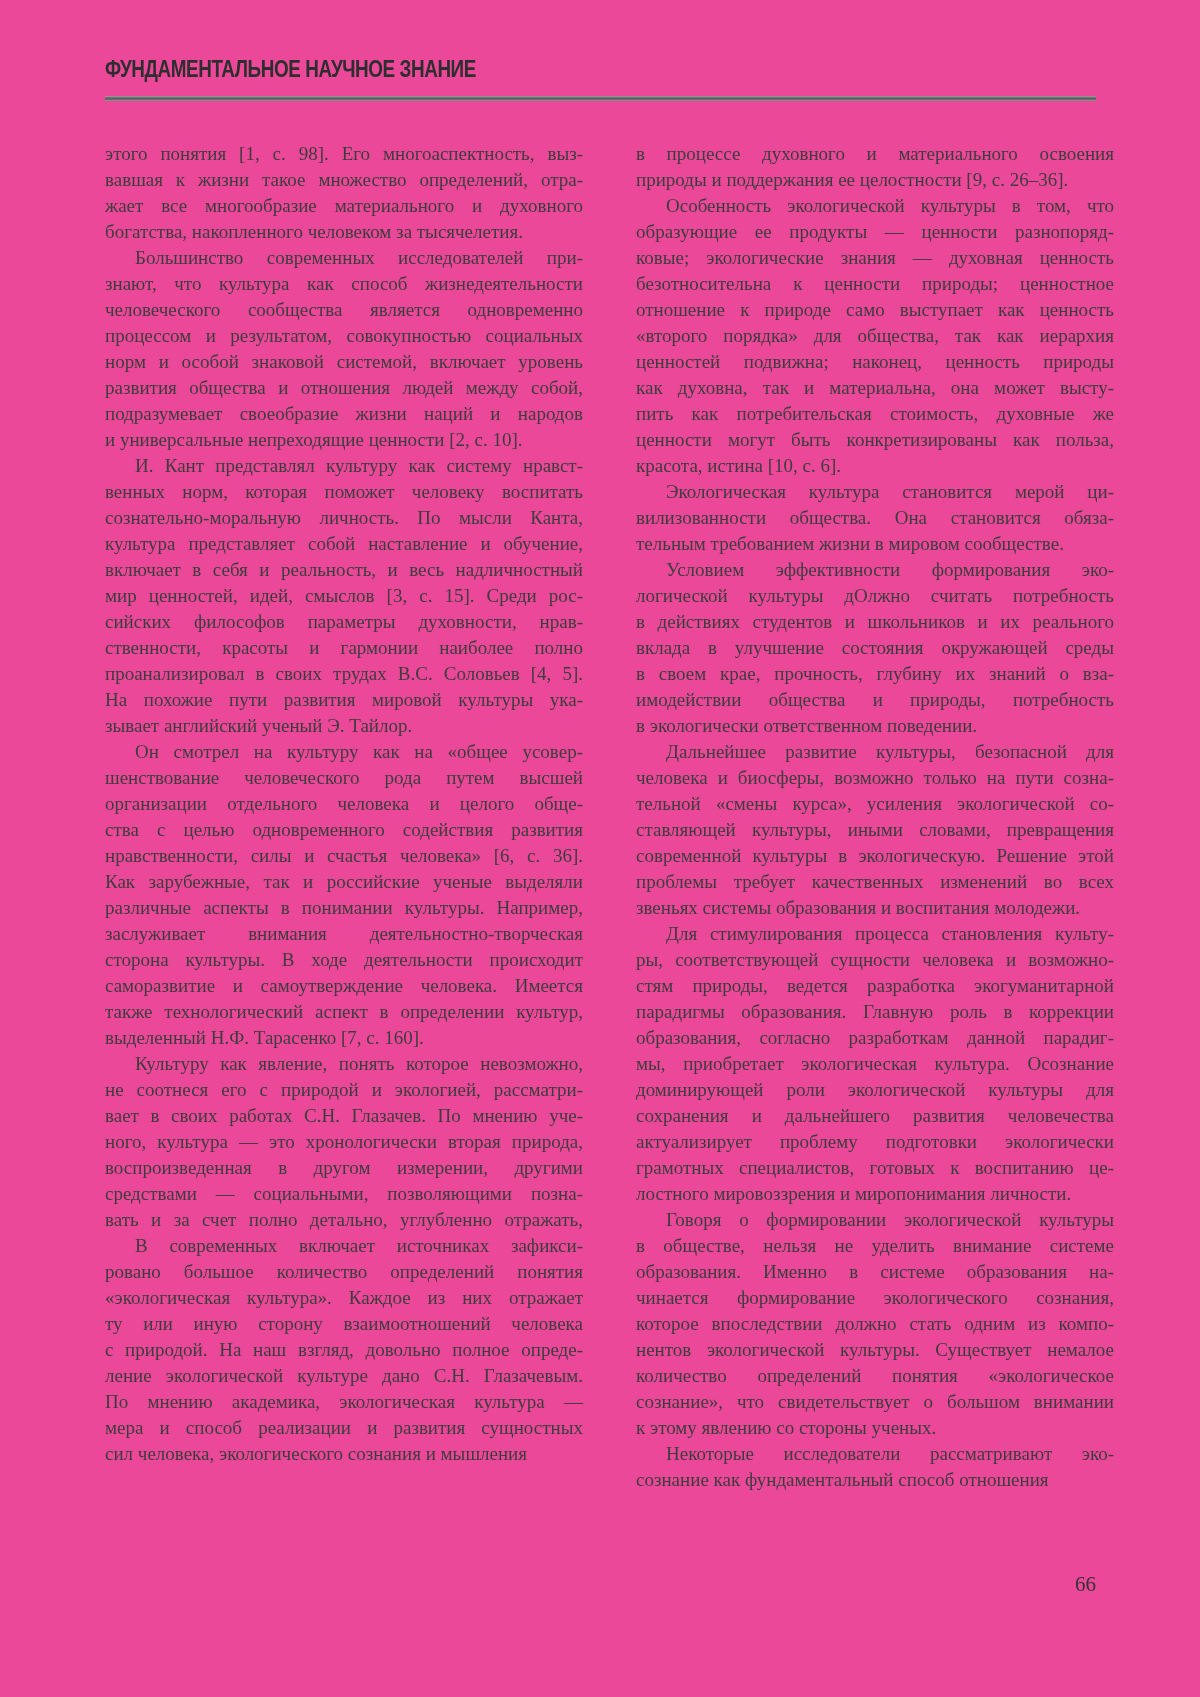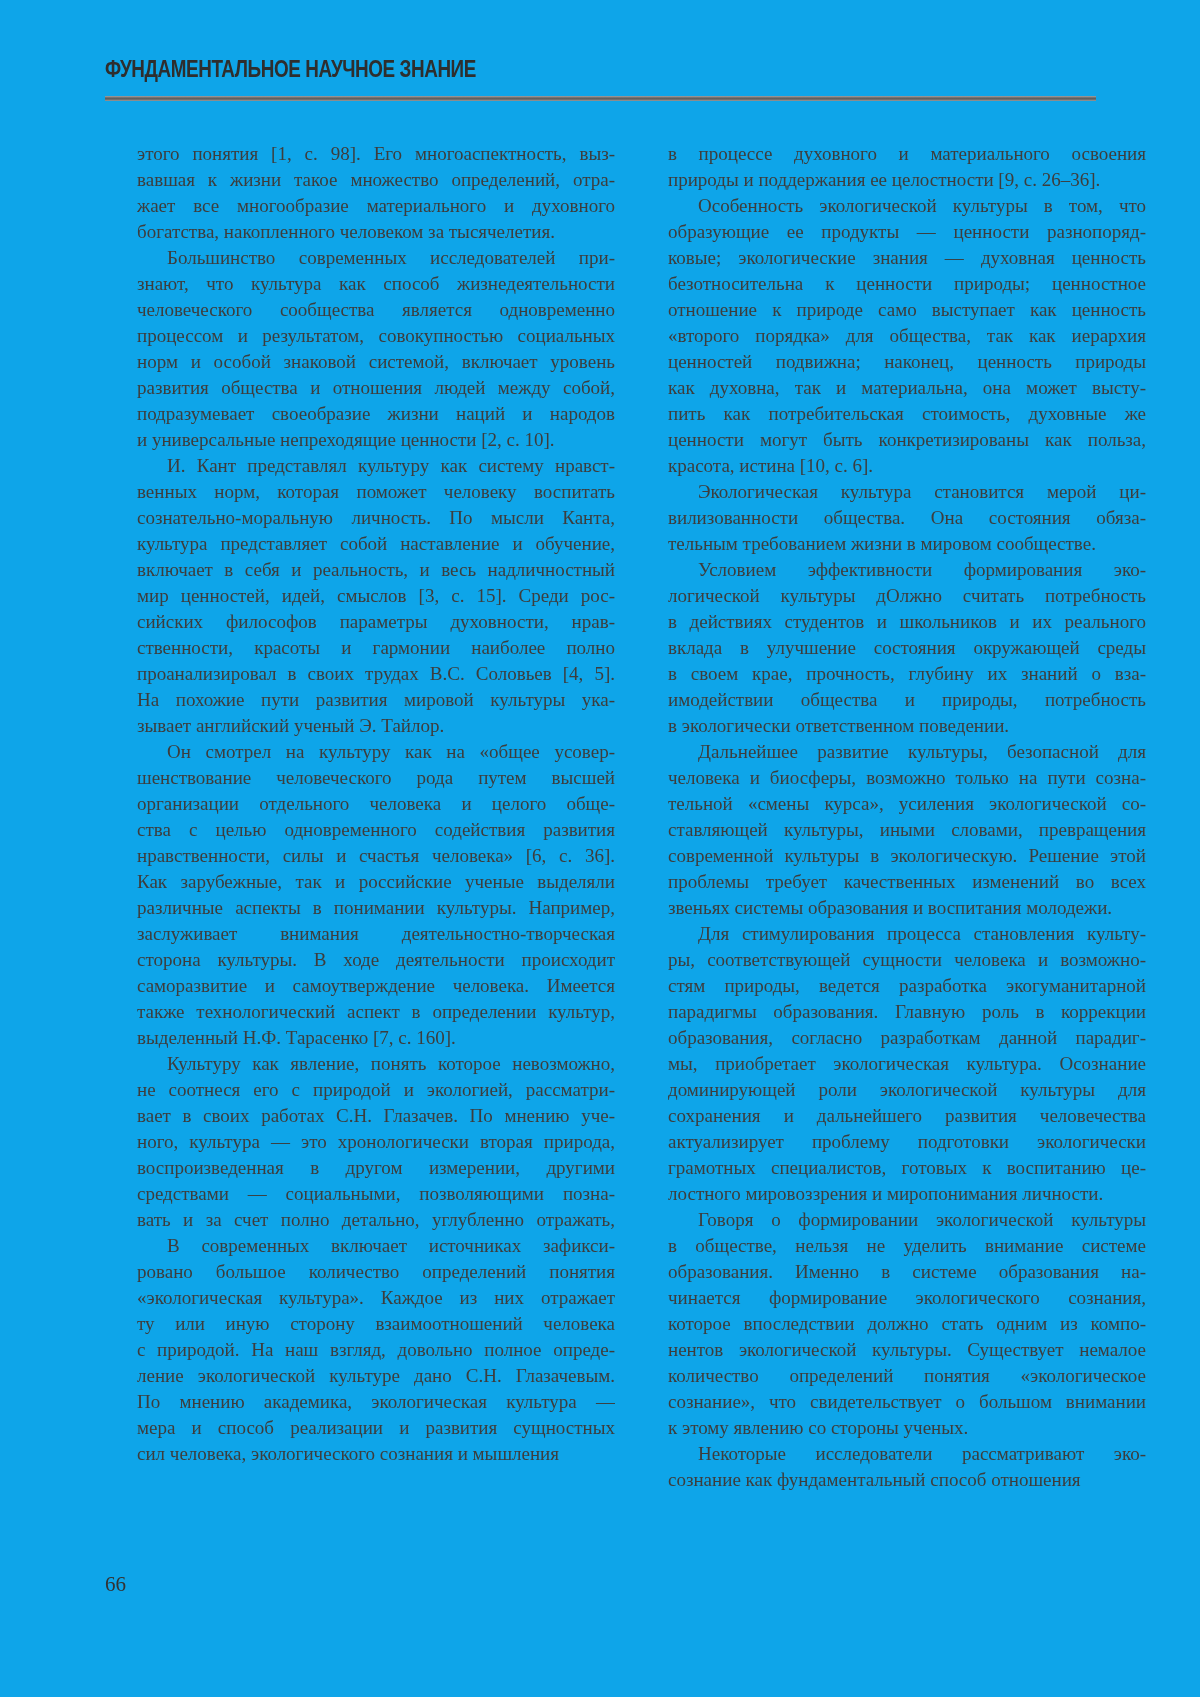--- a/index.html
+++ b/index.html
@@ -4,21 +4,21 @@
 <style>
   html, body {
     margin: 0;
     padding: 0;
     background: #ffffff;
   }
   .page {
     position: relative;
     width: 1200px;
     height: 1697px;
-    background: #0ea5e9;
+    background: #ec4899;
     overflow: hidden;
     font-family: "Liberation Serif", serif;
   }
   .running-head {
     position: absolute;
     left: 105px;
     top: 56px;
     font-family: "Liberation Sans", sans-serif;
     font-weight: 700;
     font-size: 23px;
@@ -36,21 +36,20 @@
     height: 5px;
     background: linear-gradient(to bottom, #a3a3a3 0%, #5c5c5c 45%, #6e6e6e 70%, #9b9b9b 100%);
   }
   .col {
     position: absolute;
     top: 141px;
     width: 478px;
     font-size: 19px;
     line-height: 26px;
     color: #3d3d3d;
-    margin-left: 32px;
   }
   .col-left  { left: 105px; }
   .col-right { left: 636px; }
   .paragraph { margin: 0; padding: 0; }
   .line {
     height: 26px;
     overflow: hidden;
     text-align: justify;
     text-align-last: justify;
   }
@@ -58,21 +57,21 @@
     text-align-last: left;
   }
   .line.indent {
     text-indent: 30px;
   }
   .page-number {
     position: absolute;
     left: 105px;
     top: 1572px;
     width: 991px;
-    text-align: left;
+    text-align: right;
     font-size: 21px;
     color: #333333;
   }
 </style>
 </head>
 <body>
 
 <div class="page">
   <div class="running-head">ФУНДАМЕНТАЛЬНОЕ НАУЧНОЕ ЗНАНИЕ</div>
   <div class="header-rule"></div>
@@ -154,21 +153,21 @@
         <div class="line">отношение к природе само выступает как ценность</div>
         <div class="line">«второго порядка» для общества, так как иерархия</div>
         <div class="line">ценностей подвижна; наконец, ценность природы</div>
         <div class="line">как духовна, так и материальна, она может высту-</div>
         <div class="line">пить как потребительская стоимость, духовные же</div>
         <div class="line">ценности могут быть конкретизированы как польза,</div>
         <div class="line last">красота, истина [10, с. 6].</div>
       </div>
       <div class="paragraph">
         <div class="line indent">Экологическая культура становится мерой ци-</div>
-        <div class="line">вилизованности общества. Она состояния обяза-</div>
+        <div class="line">вилизованности общества. Она становится обяза-</div>
         <div class="line last">тельным требованием жизни в мировом сообществе.</div>
       </div>
       <div class="paragraph">
         <div class="line indent">Условием эффективности формирования эко-</div>
         <div class="line">логической культуры дОлжно считать потребность</div>
         <div class="line">в действиях студентов и школьников и их реального</div>
         <div class="line">вклада в улучшение состояния окружающей среды</div>
         <div class="line">в своем крае, прочность, глубину их знаний о вза-</div>
         <div class="line">имодействии общества и природы, потребность</div>
         <div class="line last">в экологически ответственном поведении.</div>

